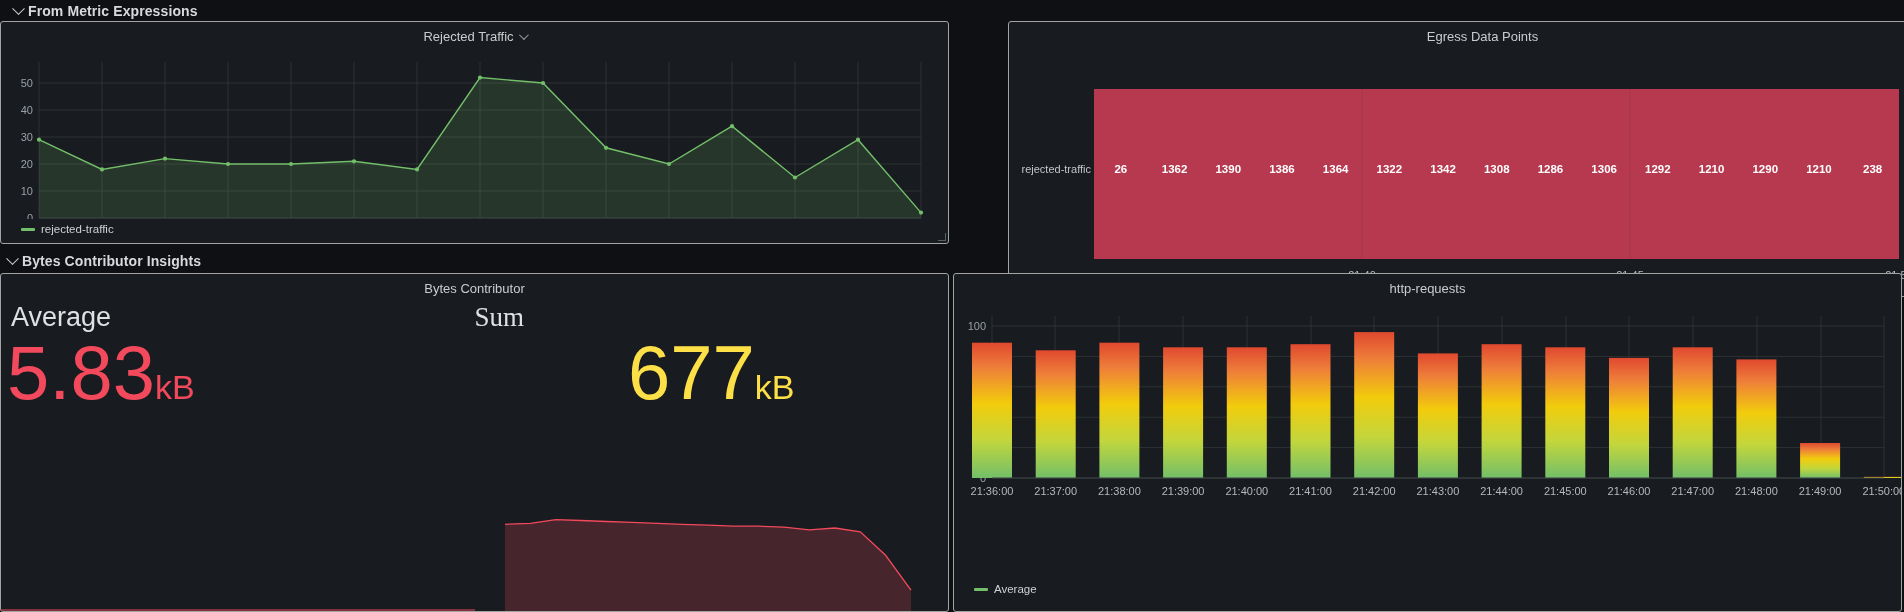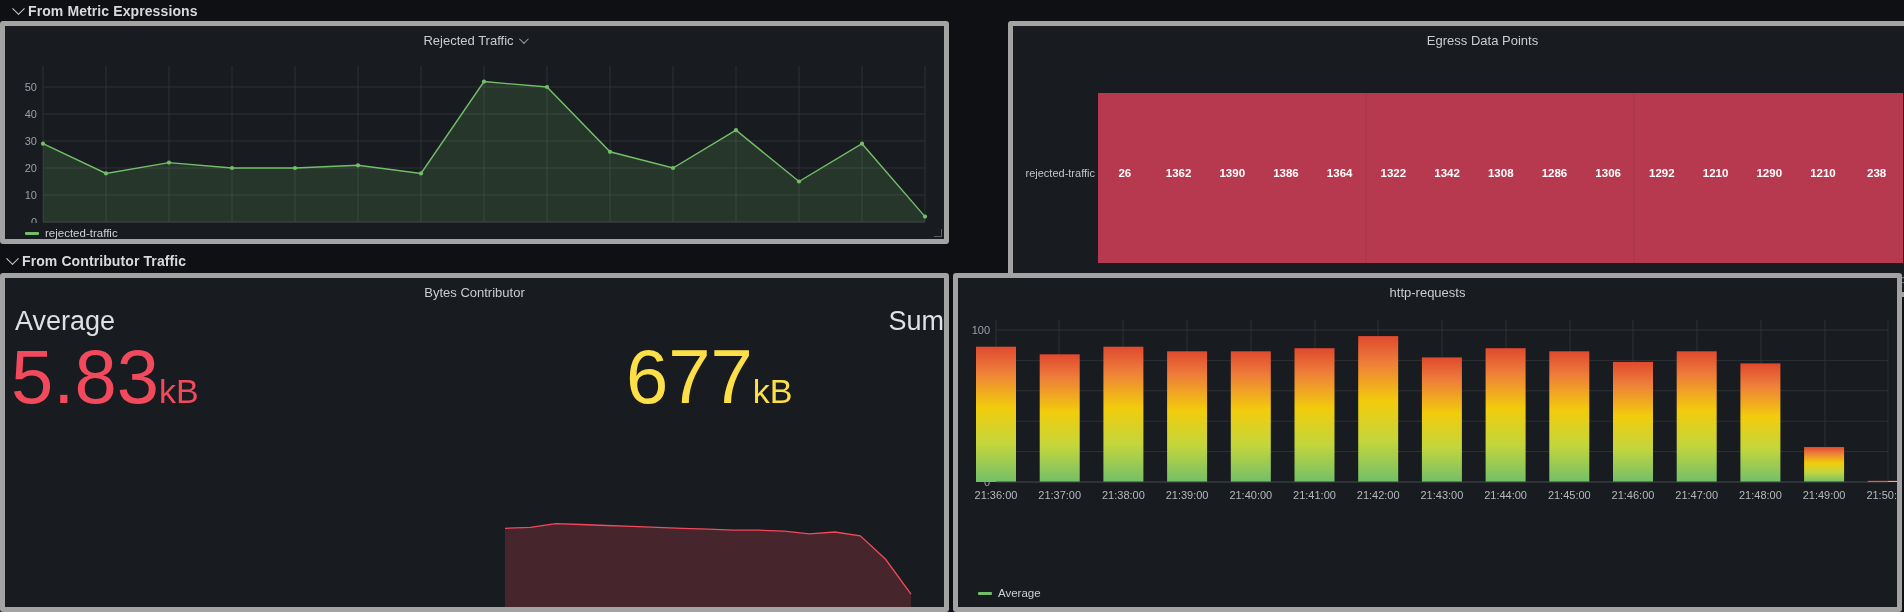--- a/index.html
+++ b/index.html
@@ -23,21 +23,21 @@
     display: inline-block; width: 9px; height: 9px;
     border-right: 1.6px solid #c7c9cc; border-bottom: 1.6px solid #c7c9cc;
     transform: rotate(45deg) translate(-2px,-2px);
     flex: none;
   }
 
   
   .panel {
     position: absolute;
     background: #181b1f;
-    border: 5px solid #a3a3a3;
+    border: 1px solid #a3a3a3;
     border-radius: 3px;
     overflow: hidden;
   }
   .panel-title {
     width: 100%; text-align: center;
     font-size: 13px; color: #cbccce;
     padding-top: 6px; height: 22px;
     display: flex; align-items: center; justify-content: center; gap: 5px;
   }
   .title-chev {
@@ -58,21 +58,21 @@
   }
   .legend-swatch { width: 14px; height: 3px; border-radius: 1px; display:inline-block; }
 
   
   .stat-wrap { display: flex; height: 100%; }
   .stat-cell { flex: 1; position: relative; overflow: hidden; }
   .stat-name {
     font-size: 27px; color: #dfe1e3; font-weight: 400;
     padding-left: 10px; padding-top: 8px; line-height: 1;
   }
-  .stat-name.center { text-align: right; padding-left: 0; }
+  .stat-name.center { text-align: left; padding-left: 0; font-family: Liberation Serif, serif; }
   .stat-value {
     font-size: 76px; font-weight: 400; line-height: .95;
     padding-left: 6px; white-space: nowrap;
   }
   .stat-value.center { text-align: center; padding-left: 0; }
   .stat-unit { font-size: 34px; font-weight: 400; text-align: center; }
   .spark { position: absolute; left: 0; right: 0; bottom: 0; }
 
   .hm-label { font-size: 11px; fill: #c3c5c8; font-family: "Liberation Sans", sans-serif; }
   .hm-val { font-size: 11.5px; font-weight: bold; fill: #ffffff; font-family: "Liberation Sans", sans-serif; }
@@ -216,21 +216,21 @@
       <g id="eg-xticks">
           <text class="tick-x" x="353" y="235" text-anchor="middle">21:40</text>
           <text class="tick-x" x="621" y="235" text-anchor="middle">21:45</text>
           <text class="tick-x" x="890" y="235" text-anchor="middle">21:50</text>
         </g>
     </svg>
   </div>
 
   <div class="row-header" style="position:absolute; left:0; top:250px; width:1904px;">
     <span class="chev"></span>
-    <span>From Contributor Traffic</span>
+    <span>Bytes Contributor Insights</span>
   </div>
 
   <div class="panel" style="left:0; top:273px; width:949px; height:339px;">
     <div class="panel-title">
       <span>Bytes Contributor</span>
     </div>
     <div class="stat-wrap" style="height:315px;">
       <div class="stat-cell">
         <div class="stat-name">Average</div>
         <div class="stat-value" style="color:#f2495c; padding-top:6px;">

